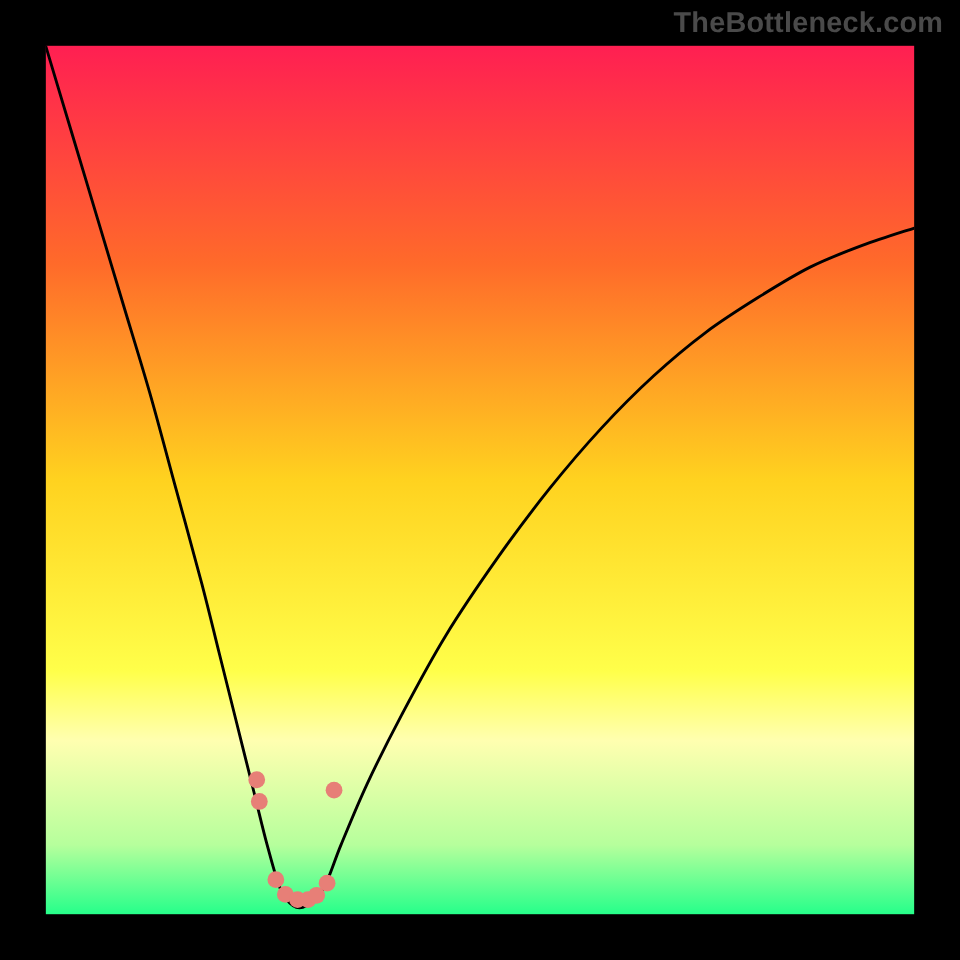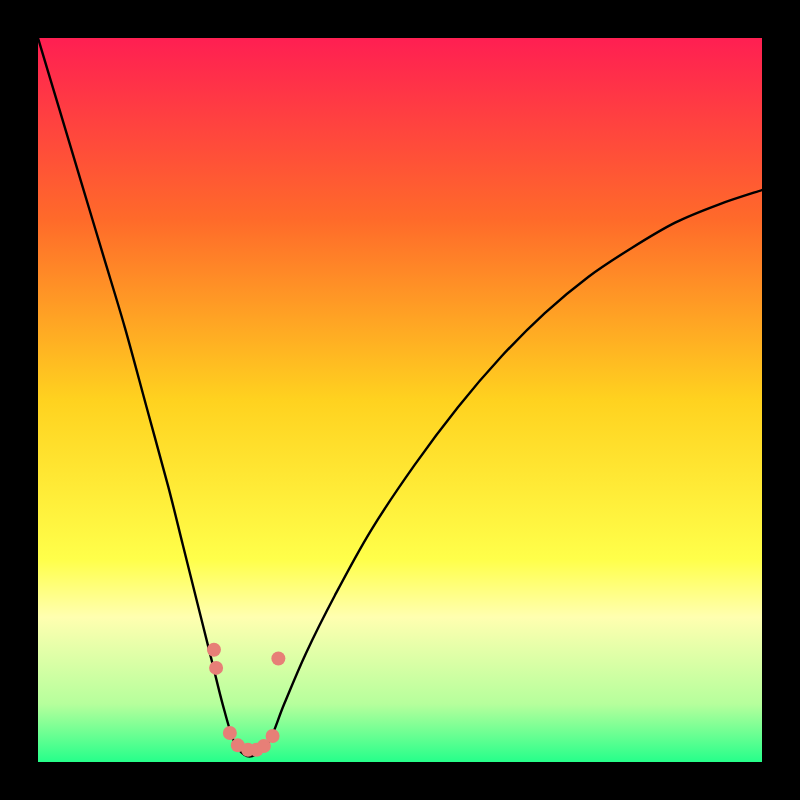--- a/index.html
+++ b/index.html
@@ -38,20 +38,21 @@
   }
   svg {
     display: block;
   }
 </style>
 </head>
 <body>
 
 <div class="frame">
 
+  <div class="watermark">TheBottleneck.com</div>
 
   <div class="plot-wrap">
     <svg id="chart-svg" width="724" height="724" viewBox="0 0 724 724">
       <defs>
         <linearGradient id="bg-grad" x1="0" y1="0" x2="0" y2="1">
             <stop offset="0%" stop-color="#ff1f52"></stop>
             <stop offset="25%" stop-color="#ff6a2a"></stop>
             <stop offset="50%" stop-color="#ffd21f"></stop>
             <stop offset="72%" stop-color="#ffff4a"></stop>
             <stop offset="80%" stop-color="#ffffb0"></stop>

